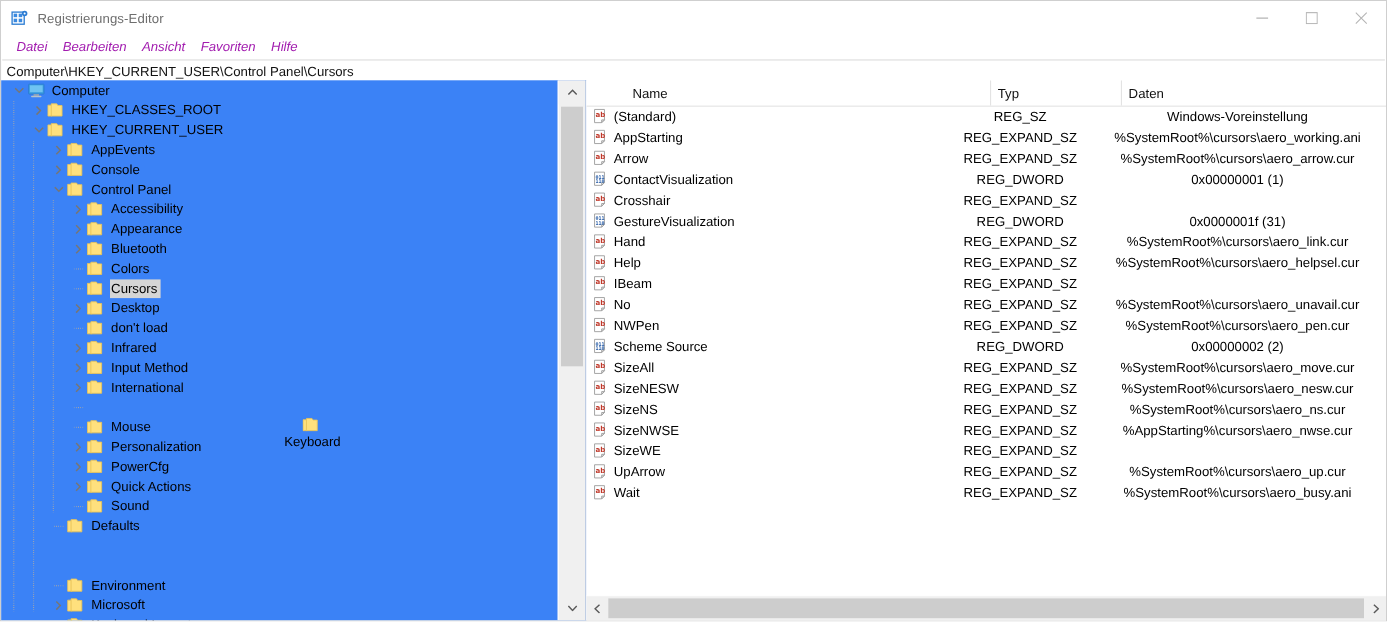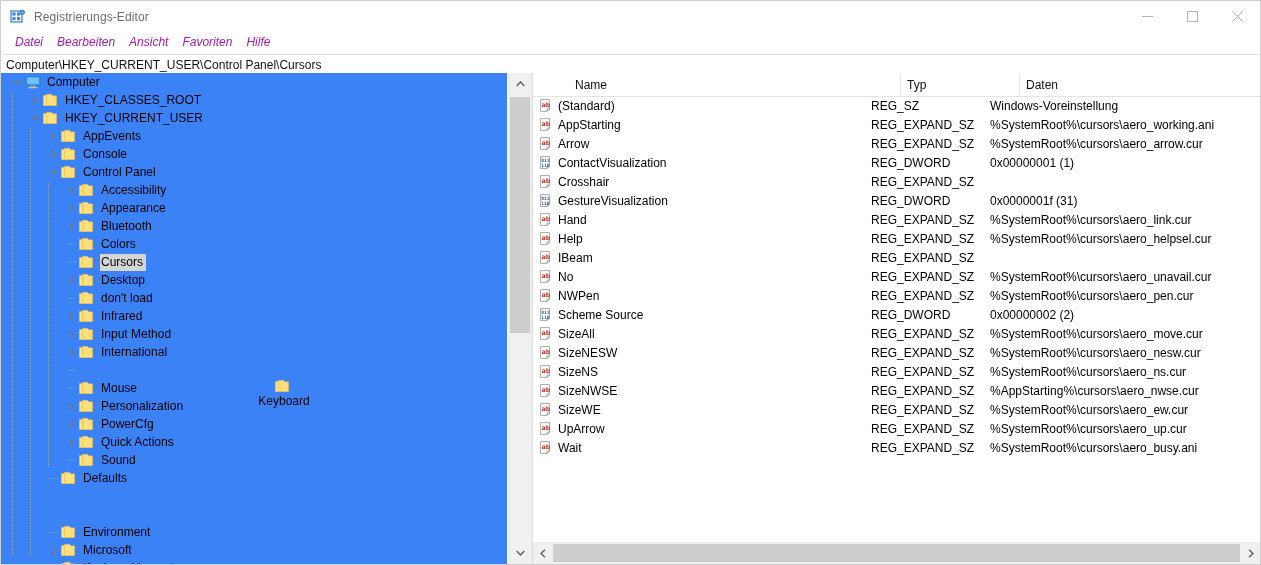--- a/index.html
+++ b/index.html
@@ -236,20 +236,21 @@
   }
   .hcol:last-child { border-right: none; }
 
   .list-body {
     position: absolute;
     left: 0;
     top: 23px;
     right: 0;
     bottom: 22px;
     overflow: hidden;
+    text-align: center;
   }
   .lrow {
     height: 19px;
     display: flex;
     align-items: center;
     font-size: 12px;
     color: #000;
     white-space: nowrap;
   }
   .cell {
@@ -875,21 +876,20 @@
           <div class="lrow">
             <div class="cell name" style="width: 332px;">
               <span class="val-icon"><svg width="16" height="16" viewBox="0 0 16 16">
                   <path d="M2.5 1.5 L11.5 1.5 L11.5 11 L9 13.5 L2.5 13.5 Z" fill="#ffffff" stroke="#9a9a9a" stroke-width="0.8"></path>
                   <path d="M11.5 11 L9 11 L9 13.5 Z" fill="#eaeaea" stroke="#9a9a9a" stroke-width="0.8"></path>
                   <text x="3.4" y="8.6" font-family="DejaVu Sans, sans-serif" font-size="6.4" font-weight="bold" fill="#c0392b">ab</text>
                 </svg></span>
               <span>SizeWE</span>
             </div>
             <div class="cell" style="width: 119px;">REG_EXPAND_SZ</div>
-            <div class="cell" style="flex: 1 1 auto;">%SystemRoot%\cursors\aero_ew.cur</div>
           </div>
           <div class="lrow">
             <div class="cell name" style="width: 332px;">
               <span class="val-icon"><svg width="16" height="16" viewBox="0 0 16 16">
                   <path d="M2.5 1.5 L11.5 1.5 L11.5 11 L9 13.5 L2.5 13.5 Z" fill="#ffffff" stroke="#9a9a9a" stroke-width="0.8"></path>
                   <path d="M11.5 11 L9 11 L9 13.5 Z" fill="#eaeaea" stroke="#9a9a9a" stroke-width="0.8"></path>
                   <text x="3.4" y="8.6" font-family="DejaVu Sans, sans-serif" font-size="6.4" font-weight="bold" fill="#c0392b">ab</text>
                 </svg></span>
               <span>UpArrow</span>
             </div>

